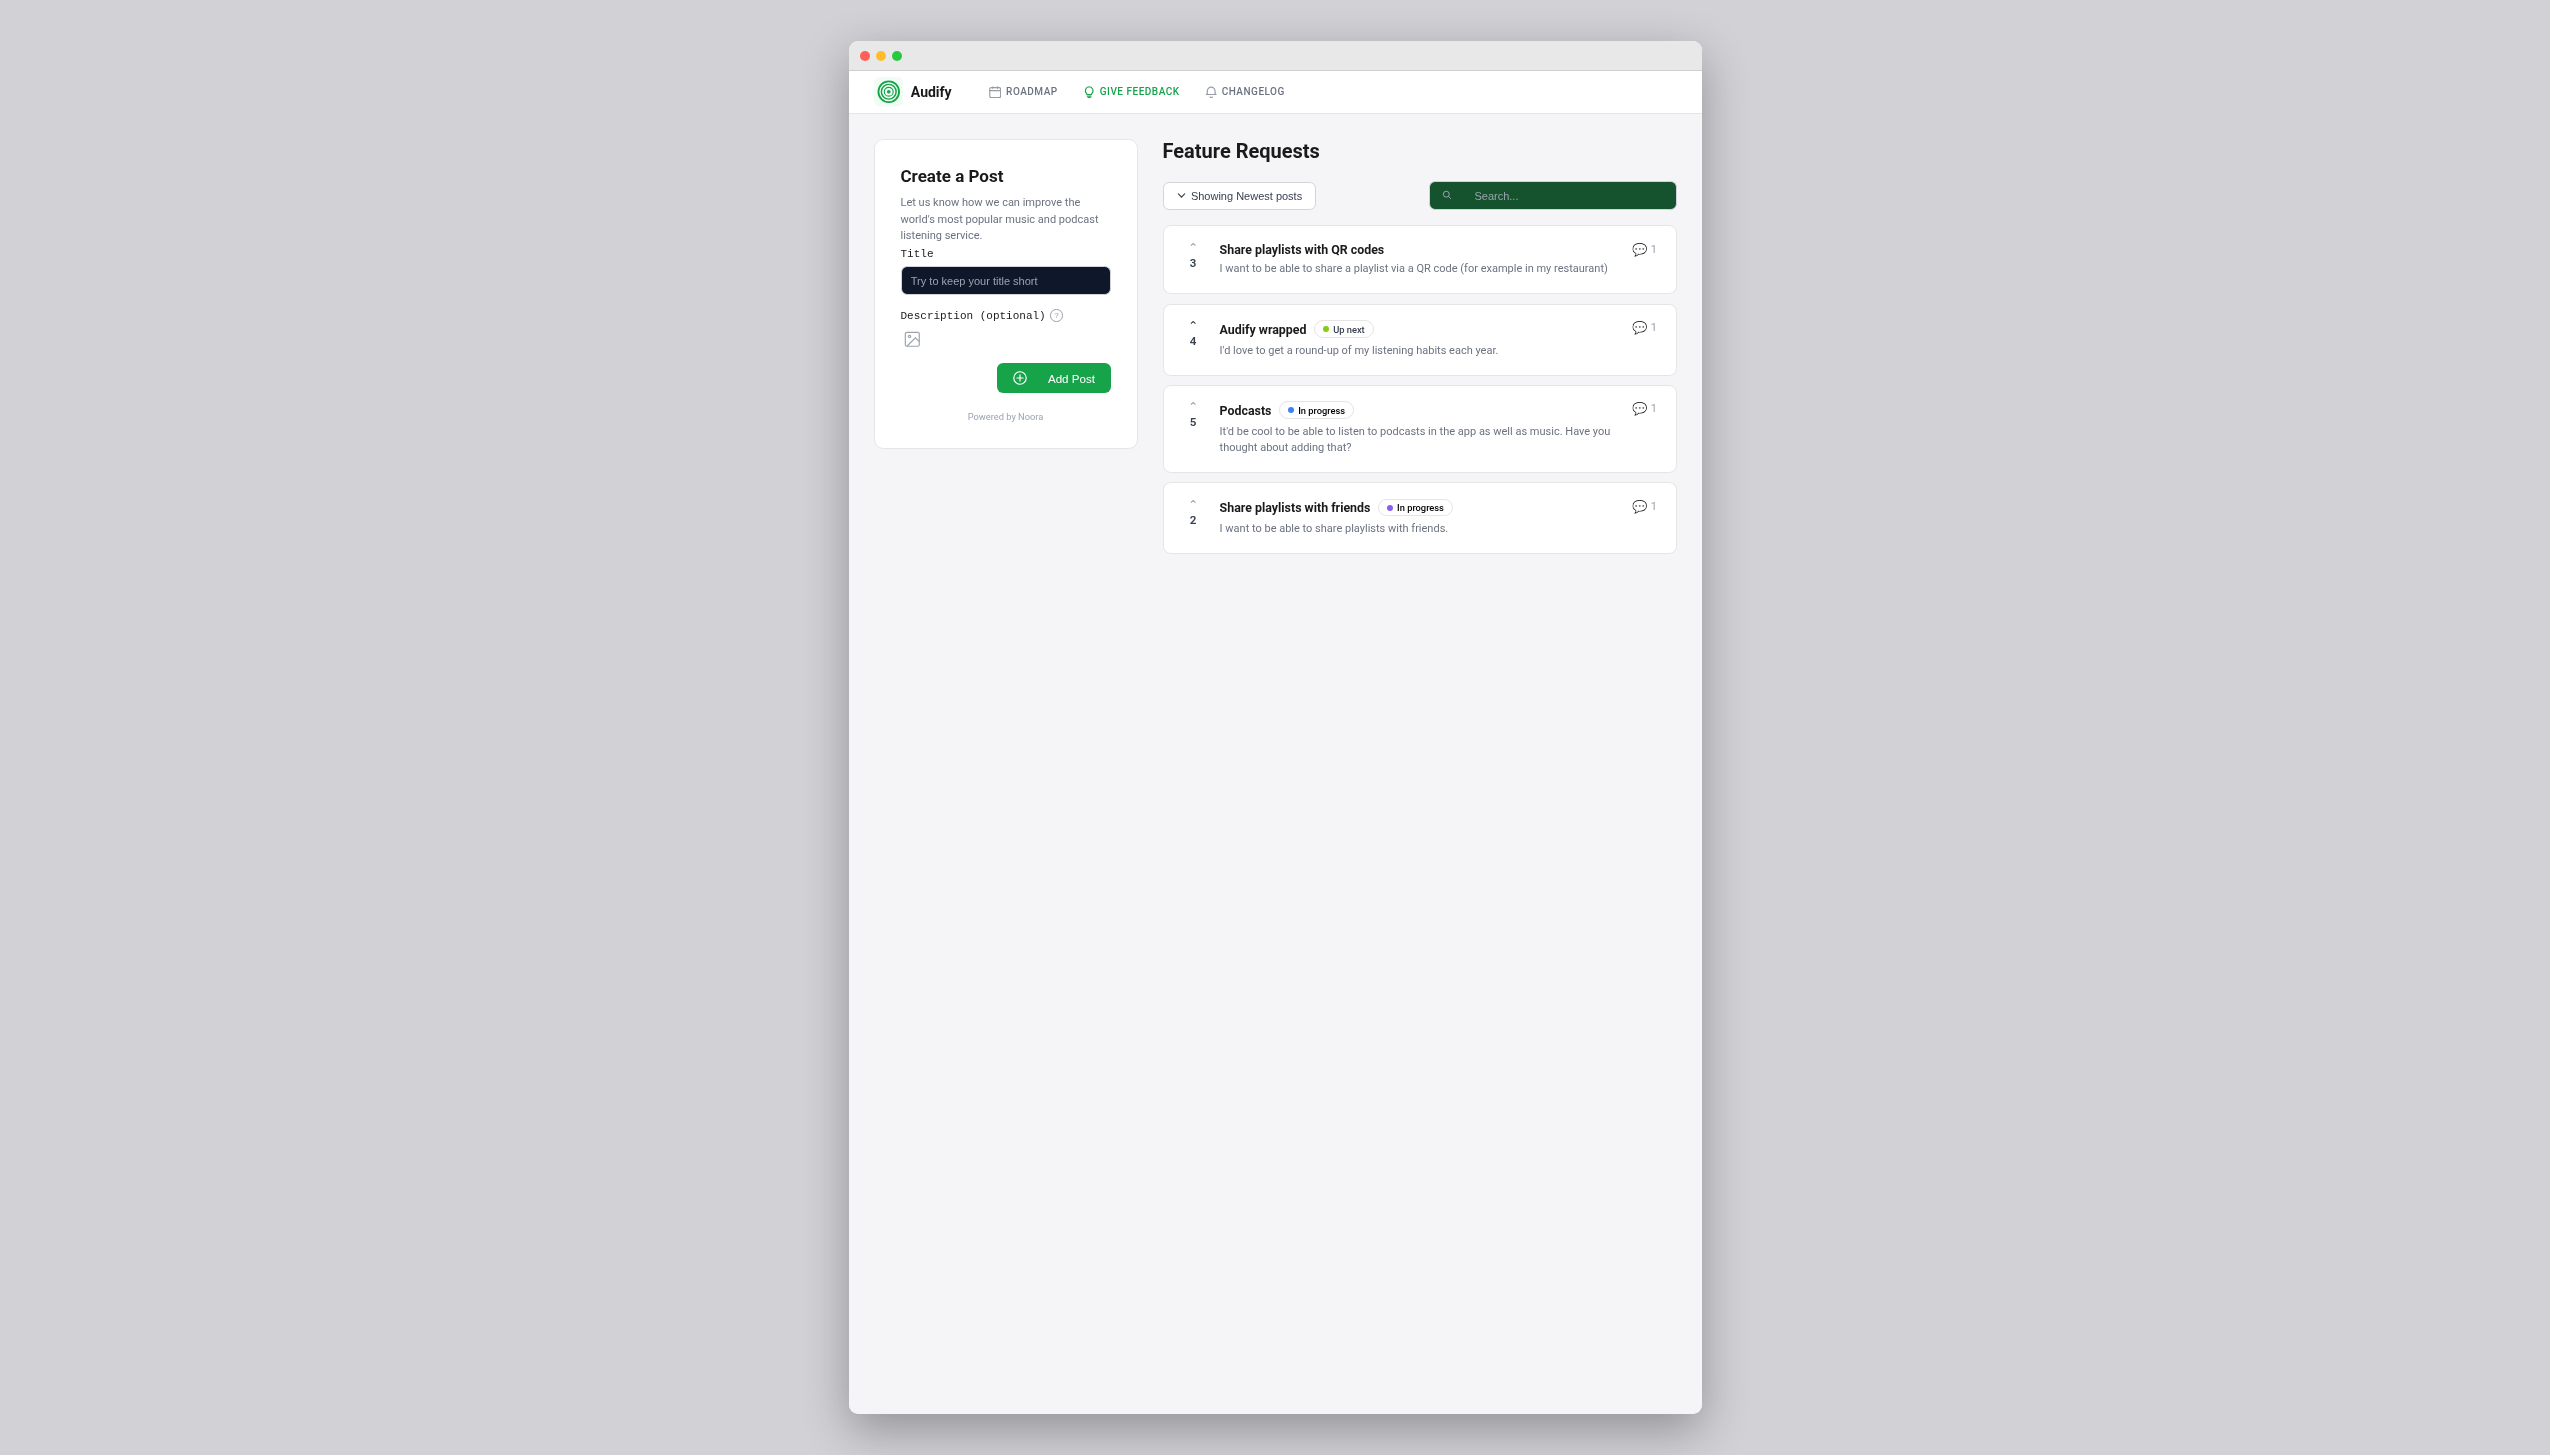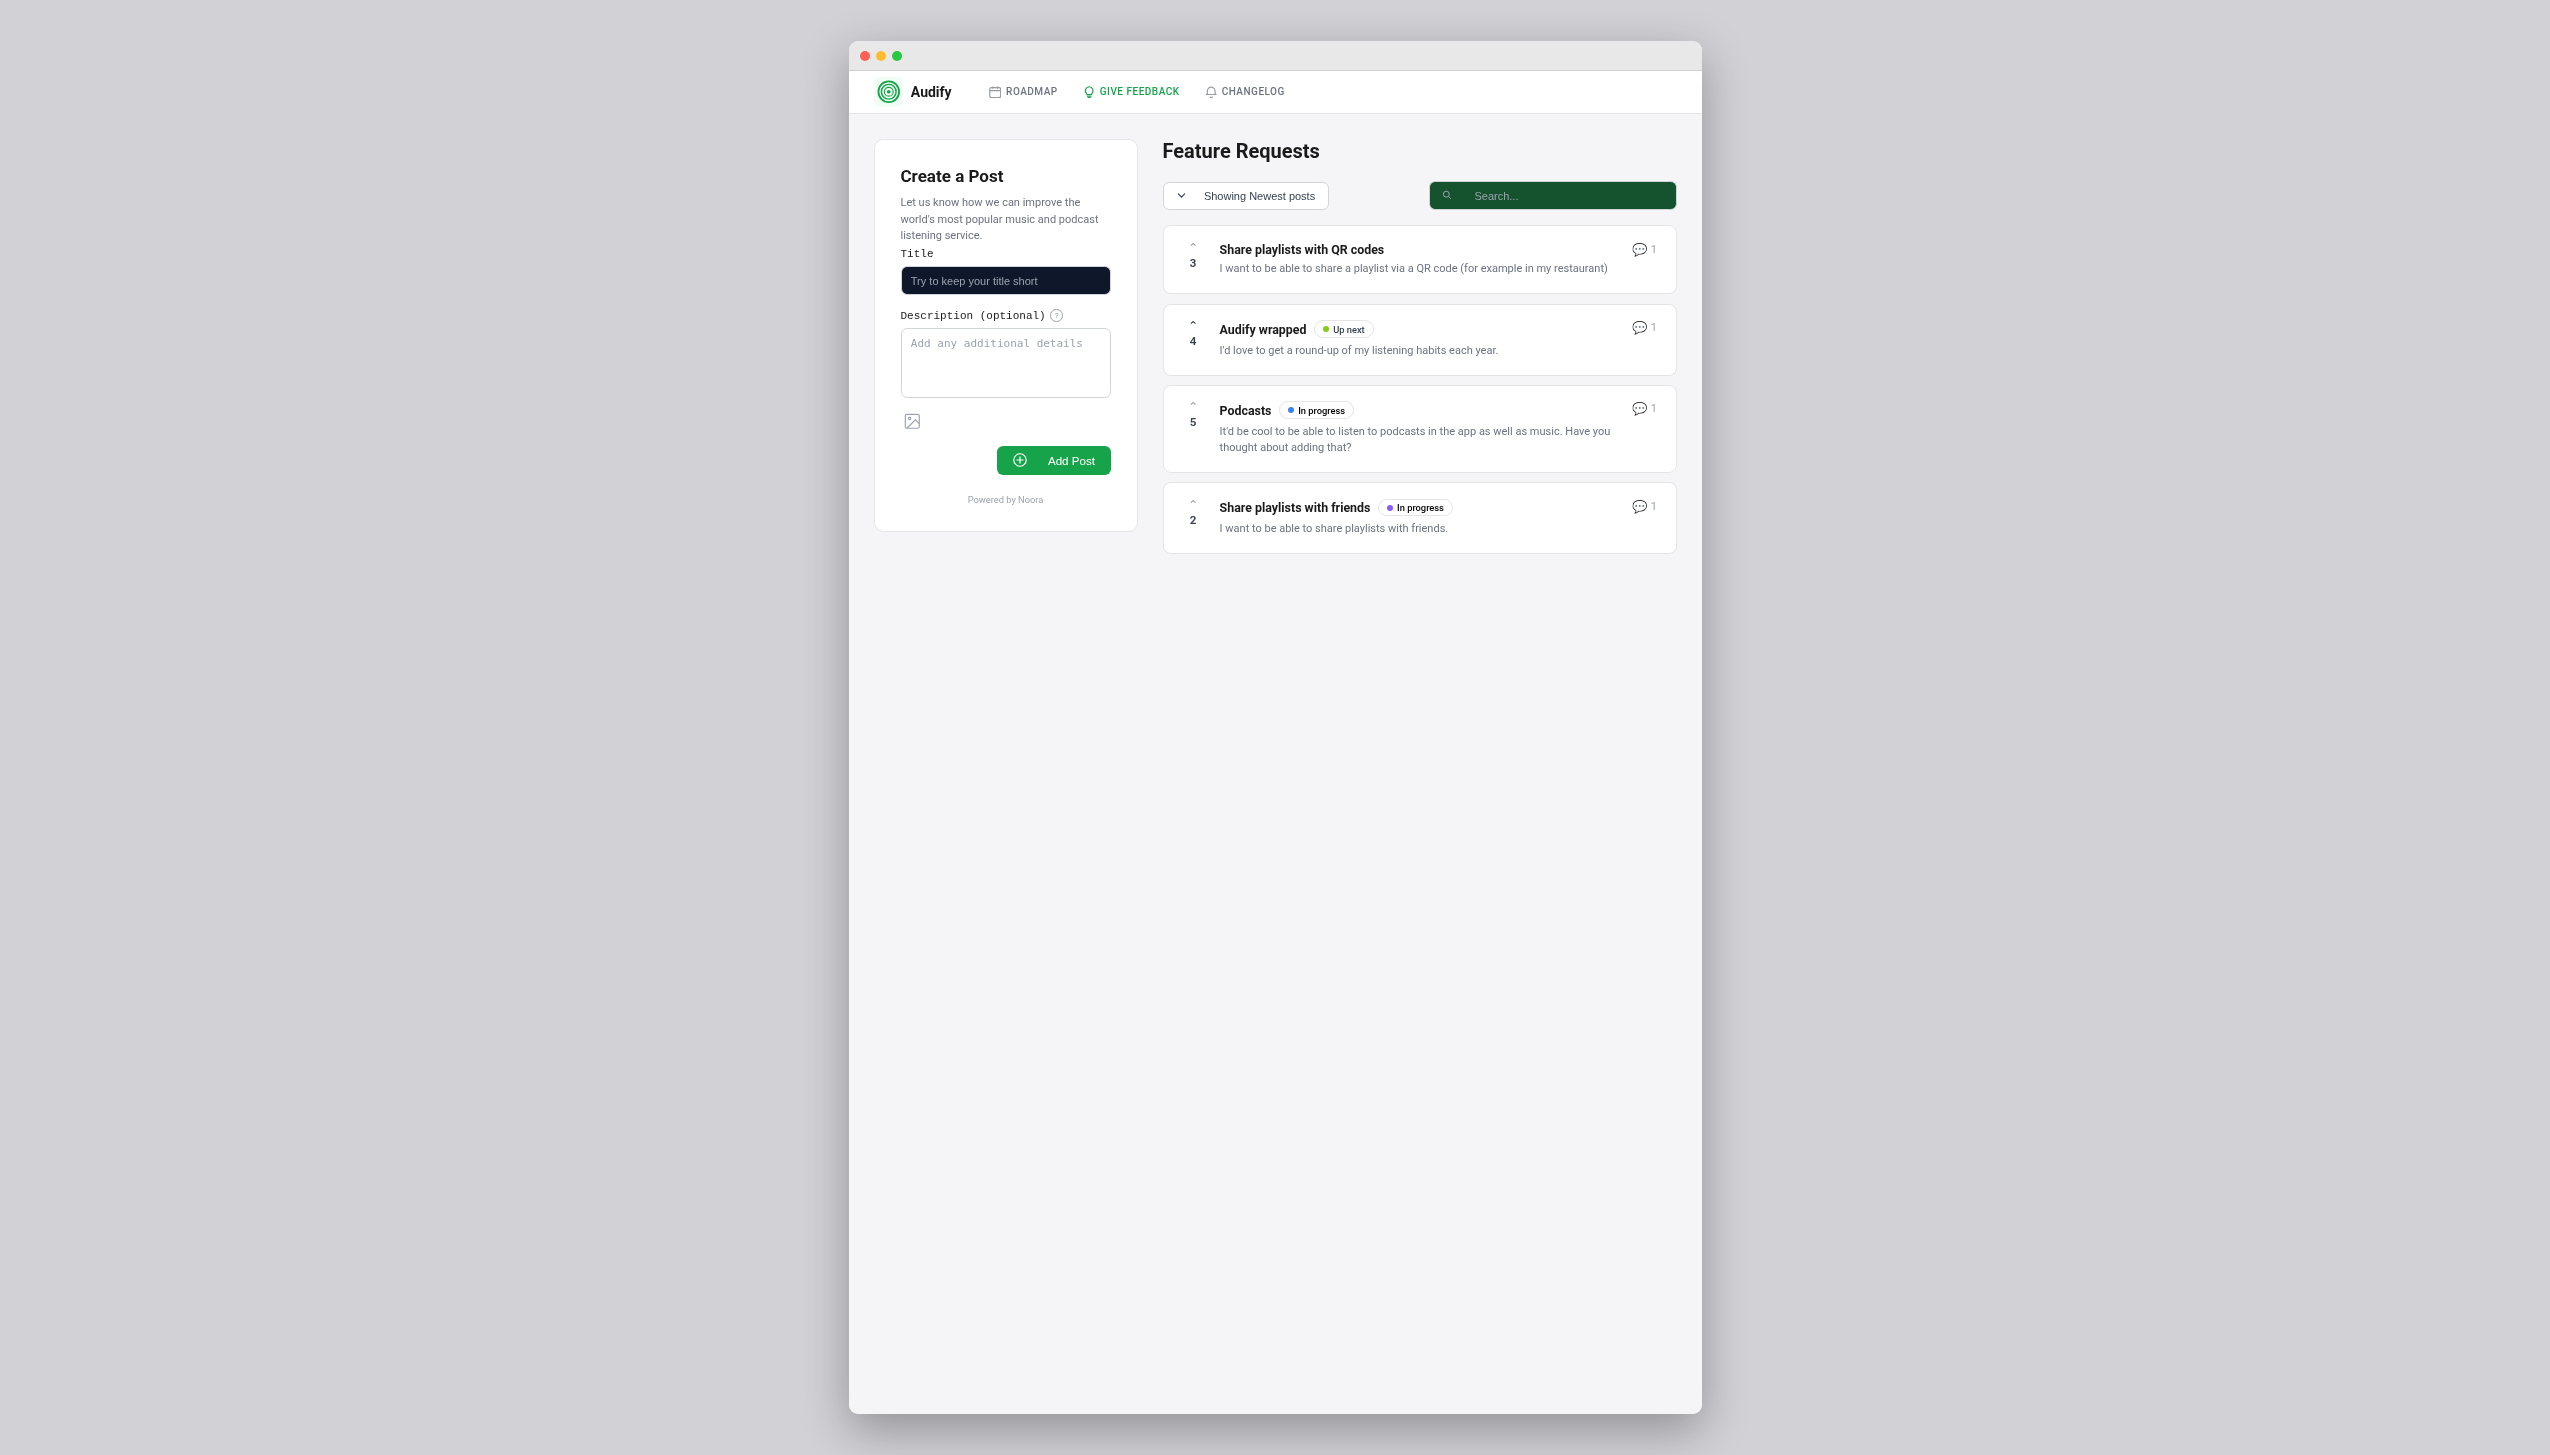--- a/index.html
+++ b/index.html
@@ -245,21 +245,21 @@
     .filter-row {
       display: flex;
       align-items: center;
       gap: 12.4px;
       margin-bottom: 15.5px;
     }
 
     .filter-btn {
       display: flex;
       align-items: center;
-      gap: 17px;
+      gap: 4px;
       padding: 7px 12.4px;
       border: 0.8px solid #d1d5db;
       border-radius: 6.2px;
       background: #fff;
       font-size: 11px;
       color: #374151;
       cursor: pointer;
     }
 
     .search-box {
@@ -448,21 +448,20 @@
 
         <div class="field-label">
           <span>Title</span>
         </div>
         <input class="field-input" type="text" placeholder="Try to keep your title short" style="">
 
         <div class="field-label">
           <span>Description (optional)</span>
           <span class="help-icon">?</span>
         </div>
-        <textarea class="field-textarea" placeholder="Add any additional details" style=""></textarea>
 
         <div class="image-icon">
           <svg width="18.6" height="18.6" viewBox="0 0 24 24" fill="none" stroke="#9ca3af" stroke-width="1.5">
             <rect x="3" y="3" width="18" height="18" rx="2"></rect>
             <circle cx="8.5" cy="8.5" r="1.5"></circle>
             <path d="M21 15l-5-5L5 21"></path>
           </svg>
         </div>
 
         <div class="btn-row clearfix">

